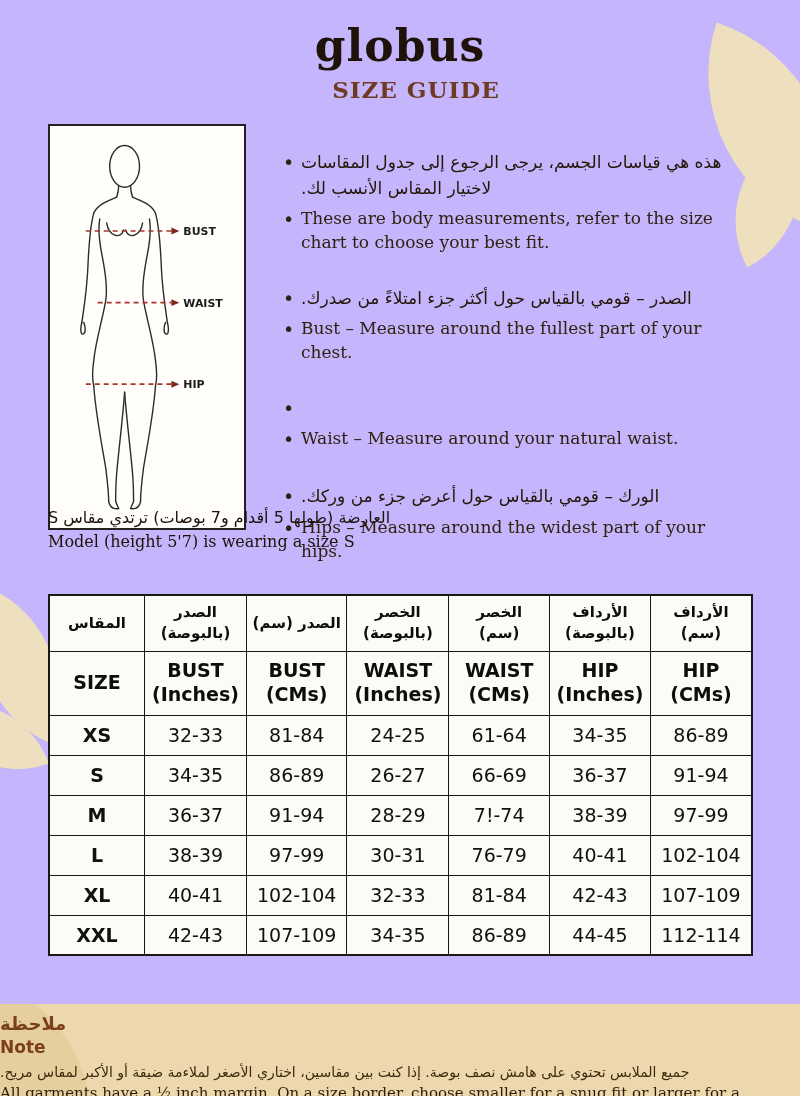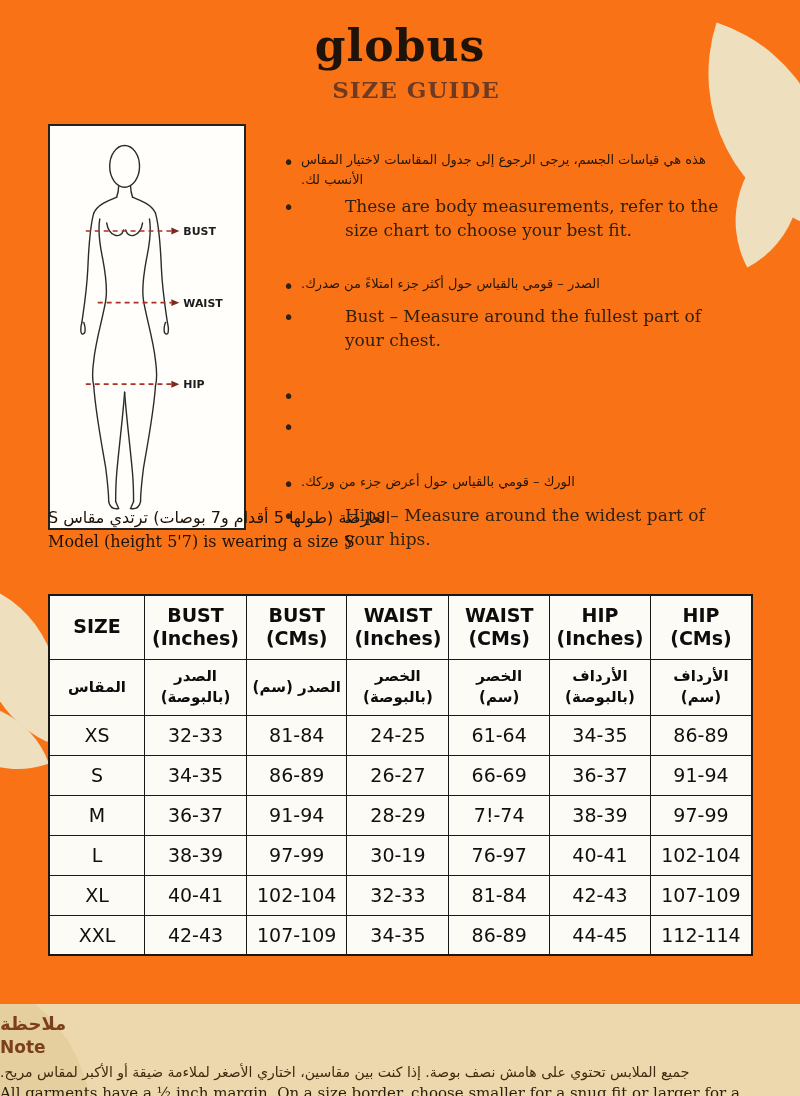--- a/index.html
+++ b/index.html
@@ -1,16 +1,16 @@
 <!DOCTYPE html>
 <html><head>
 <meta charset="utf-8">
 <style>
   html,body{margin:0;padding:0;background:#f7eedb;}
-  .page{position:relative;width:800px;height:1096px;background:#f97316;overflow:hidden;
+  .page{position:relative;width:800px;height:1096px;background:#c4b5fd;overflow:hidden;
         font-family:"DejaVu Sans","Liberation Sans",sans-serif;color:#3a2a18;}
 
   
   .leaf{position:absolute;background:#eee0bf;border-radius:0 100% 0 100%;z-index:0;}
   .leaf1{top:44px;right:-52px;width:165px;height:165px;transform:rotate(18deg);}
   .leaf2{top:150px;right:-18px;width:100px;height:100px;transform:rotate(62deg);}
   .leaf3{top:608px;left:-38px;width:115px;height:115px;transform:rotate(205deg);}
   .leaf4{top:690px;left:-56px;width:92px;height:92px;transform:rotate(160deg);}
   .leaf-note{position:absolute;left:-34px;bottom:-44px;width:150px;height:150px;
              background:#e5cf9f;border-radius:0 100% 0 100%;transform:rotate(25deg);}
@@ -23,35 +23,35 @@
          color:#6e3a22;letter-spacing:1px;}
 
   .figure-box{position:absolute;left:48px;top:124px;width:198px;height:406px;
               background:#fffefb;border:2px solid #222;box-sizing:border-box;z-index:1;}
   .figure-box svg{display:block;width:100%;height:100%;}
 
   .instructions{position:absolute;left:283px;top:150px;width:447px;z-index:1;}
   .instr-group{margin-bottom:31px;}
   .bullet-row{display:flex;align-items:flex-start;margin-bottom:6px;}
   .dot{flex:0 0 18px;width:18px;font-size:19px;line-height:1.35;color:#2f2012;}
-  .ar-text{direction:rtl;unicode-bidi:isolate;text-align:left;font-size:13px;line-height:1.5;color:#241607;}
-  .en-text{font-family:"DejaVu Serif","Liberation Serif",serif;font-size:17px;line-height:1.4;color:#30200f;margin-left:44px;}
+  .ar-text{direction:rtl;unicode-bidi:isolate;text-align:left;font-size:17px;line-height:1.5;color:#241607;}
+  .en-text{font-family:"DejaVu Serif","Liberation Serif",serif;font-size:17px;line-height:1.4;color:#30200f;}
 
   .model-note{position:absolute;left:48px;top:508px;z-index:1;}
   .model-ar{direction:rtl;unicode-bidi:isolate;text-align:left;font-size:16px;color:#1e1208;margin-bottom:5px;}
   .model-en{font-family:"DejaVu Serif","Liberation Serif",serif;font-size:16px;font-weight:400;color:#1e1208;}
 
   table.size-table{position:absolute;left:48px;top:594px;width:705px;border-collapse:collapse;
         background:#fdfbf5;z-index:1;border:2px solid #181818;}
   .size-table th,.size-table td{border:1px solid #181818;text-align:center;vertical-align:middle;
         padding:2px 5px;box-sizing:border-box;}
   .size-table th.en{font-size:19px;font-weight:700;height:64px;color:#0d0d0d;line-height:1.25;}
   .size-table th.ar{font-size:15px;font-weight:700;height:56px;color:#0d0d0d;direction:rtl;line-height:1.4;}
   .size-table td{font-size:19px;height:40px;color:#101010;}
-  .size-table td.size{font-weight:400;}
+  .size-table td.size{font-weight:700;}
 
   .note-section{position:absolute;left:0;top:984px;width:800px;height:112px;background:#ecd8ac;
         z-index:1;text-align:left;overflow:hidden;margin-top:20px;}
   .note-inner{position:relative;z-index:1;}
   .note-title-ar{margin-top:9px;font-size:18px;font-weight:700;color:#7c3f1d;direction:rtl;}
   .note-title-en{font-size:17px;font-weight:700;color:#7c3f1d;margin-top:3px;}
   .note-body-ar{font-size:14px;color:#3f290f;direction:rtl;margin-top:7px;}
   .note-body-en{font-family:"DejaVu Serif","Liberation Serif",serif;font-size:15px;color:#2c1c0c;margin-top:4px;}
 </style>
 </head>
@@ -131,20 +131,21 @@
         <span class="en-text">Bust – Measure around the fullest part of your chest.</span>
       </div>
     </div>
 
     <div class="instr-group">
       <div class="bullet-row">
         <span class="dot">•</span>
       </div>
       <div class="bullet-row">
         <span class="dot">•</span>
+        <span class="en-text">Waist – Measure around your natural waist.</span>
       </div>
     </div>
 
     <div class="instr-group">
       <div class="bullet-row">
         <span class="dot">•</span>
         <span class="ar-text">الورك – قومي بالقياس حول أعرض جزء من وركك.</span>
       </div>
       <div class="bullet-row">
         <span class="dot">•</span>
@@ -164,37 +165,37 @@
       <col style="width:96px">
         <col style="width:102px">
         <col style="width:101px">
       <col style="width:102px">
         <col style="width:101px">
         <col style="width:101px">
         <col style="width:102px">
     </colgroup>
     <thead>
       <tr>
+        <th class="ar">المقاس</th>
+        <th class="ar">الصدر (بالبوصة)</th>
+        <th class="ar">الصدر (سم)</th>
+        <th class="ar">الخصر (بالبوصة)</th>
+        <th class="ar">الخصر (سم)</th>
+        <th class="ar">الأرداف (بالبوصة)</th>
+        <th class="ar">الأرداف (سم)</th>
+      </tr>
+      <tr>
         <th class="en">SIZE</th>
         <th class="en">BUST (Inches)</th>
         <th class="en">BUST (CMs)</th>
         <th class="en">WAIST (Inches)</th>
         <th class="en">WAIST (CMs)</th>
         <th class="en">HIP (Inches)</th>
         <th class="en">HIP (CMs)</th>
       </tr>
-      <tr>
-        <th class="ar">المقاس</th>
-        <th class="ar">الصدر (بالبوصة)</th>
-        <th class="ar">الصدر (سم)</th>
-        <th class="ar">الخصر (بالبوصة)</th>
-        <th class="ar">الخصر (سم)</th>
-        <th class="ar">الأرداف (بالبوصة)</th>
-        <th class="ar">الأرداف (سم)</th>
-      </tr>
     </thead>
     <tbody>
       <tr>
         <td class="size">XS</td>
         <td>32-33</td>
         <td>81-84</td>
         <td>24-25</td>
         <td>61-64</td>
         <td>34-35</td>
         <td>86-89</td>
@@ -214,22 +215,22 @@
         <td>91-94</td>
         <td>28-29</td>
         <td>7!-74</td>
         <td>38-39</td>
         <td>97-99</td>
       </tr>
       <tr>
         <td class="size">L</td>
         <td>38-39</td>
         <td>97-99</td>
-        <td>30-19</td>
-        <td>76-97</td>
+        <td>30-31</td>
+        <td>76-79</td>
         <td>40-41</td>
         <td>102-104</td>
       </tr>
       <tr>
         <td class="size">XL</td>
         <td>40-41</td>
         <td>102-104</td>
         <td>32-33</td>
         <td>81-84</td>
         <td>42-43</td>

